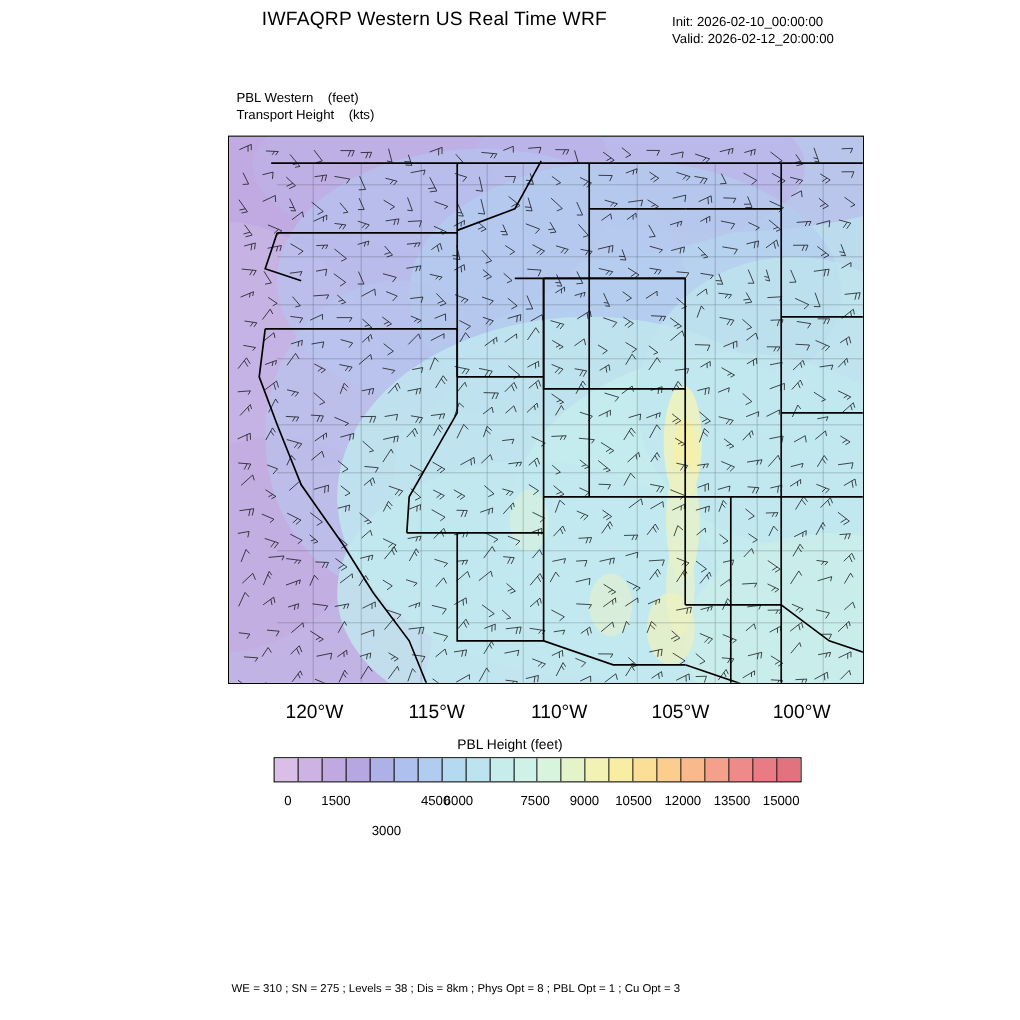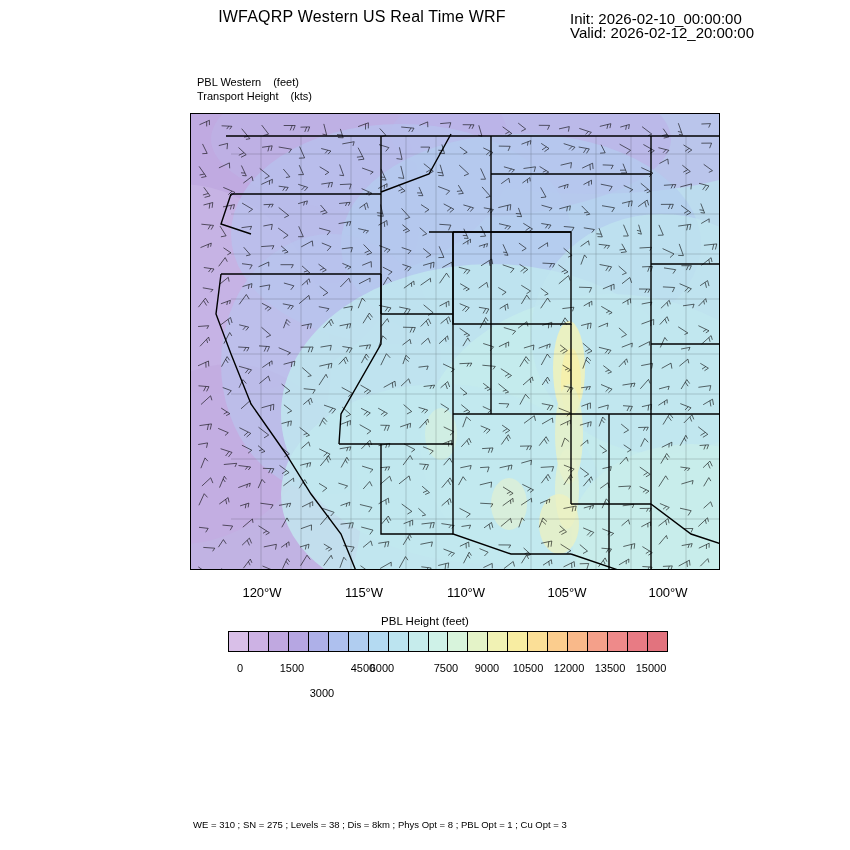--- a/index.html
+++ b/index.html
@@ -22,23 +22,22 @@
     width: 700px;
     text-align: center;
     font-size: 16px;
     letter-spacing: 0.2px;
     margin-left: 12px;
   }
   .init-block {
     position: absolute;
     left: 560px;
     top: 12px;
-    font-size: 15px;
+    font-size: 11px;
     line-height: 14px;
-    margin-left: 10px;
   }
   .field-labels {
     position: absolute;
     left: 197px;
     top: 75px;
     font-size: 11px;
     line-height: 14px;
   }
   .field-labels .pad {
     display: inline-block;
@@ -60,21 +59,21 @@
     overflow: hidden;
   }
   #map-svg {
     position: absolute;
     left: 0;
     top: 0;
   }
   .xtick {
     position: absolute;
     top: 585px;
-    font-size: 13px;
+    font-size: 16px;
     text-align: center;
     white-space: nowrap;
   }
   
   .cb-title {
     position: absolute;
     left: 0;
     top: 615px;
     width: 850px;
     text-align: center;
@@ -871,21 +870,21 @@
     <div style="background: rgb(251, 223, 151);"></div>
     <div style="background: rgb(251, 205, 142);"></div>
     <div style="background: rgb(249, 185, 138);"></div>
     <div style="background: rgb(244, 160, 138);"></div>
     <div style="background: rgb(238, 138, 138);"></div>
     <div style="background: rgb(232, 123, 132);"></div>
     <div style="background: rgb(226, 115, 126);"></div>
   </div>
 
 <div class="cb-tick" style="left:220px;width:40px;">0</div>
-<div class="cb-tick" style="left:272px;width:40px;">1500</div>
+<div class="cb-tick" style="left:260px;width:40px;">1500</div>
 <div class="cb-tick" style="left:302px;width:40px;margin-top:25px;">3000</div>
 <div class="cb-tick" style="left:343px;width:40px;">4500</div>
 <div class="cb-tick" style="left:362px;width:40px;">6000</div>
 <div class="cb-tick" style="left:425px;width:42px;">7500</div>
 <div class="cb-tick" style="left:466px;width:42px;">9000</div>
 <div class="cb-tick" style="left:504px;width:48px;">10500</div>
 <div class="cb-tick" style="left:545px;width:48px;">12000</div>
 <div class="cb-tick" style="left:586px;width:48px;">13500</div>
 <div class="cb-tick" style="left:627px;width:48px;">15000</div>
 

